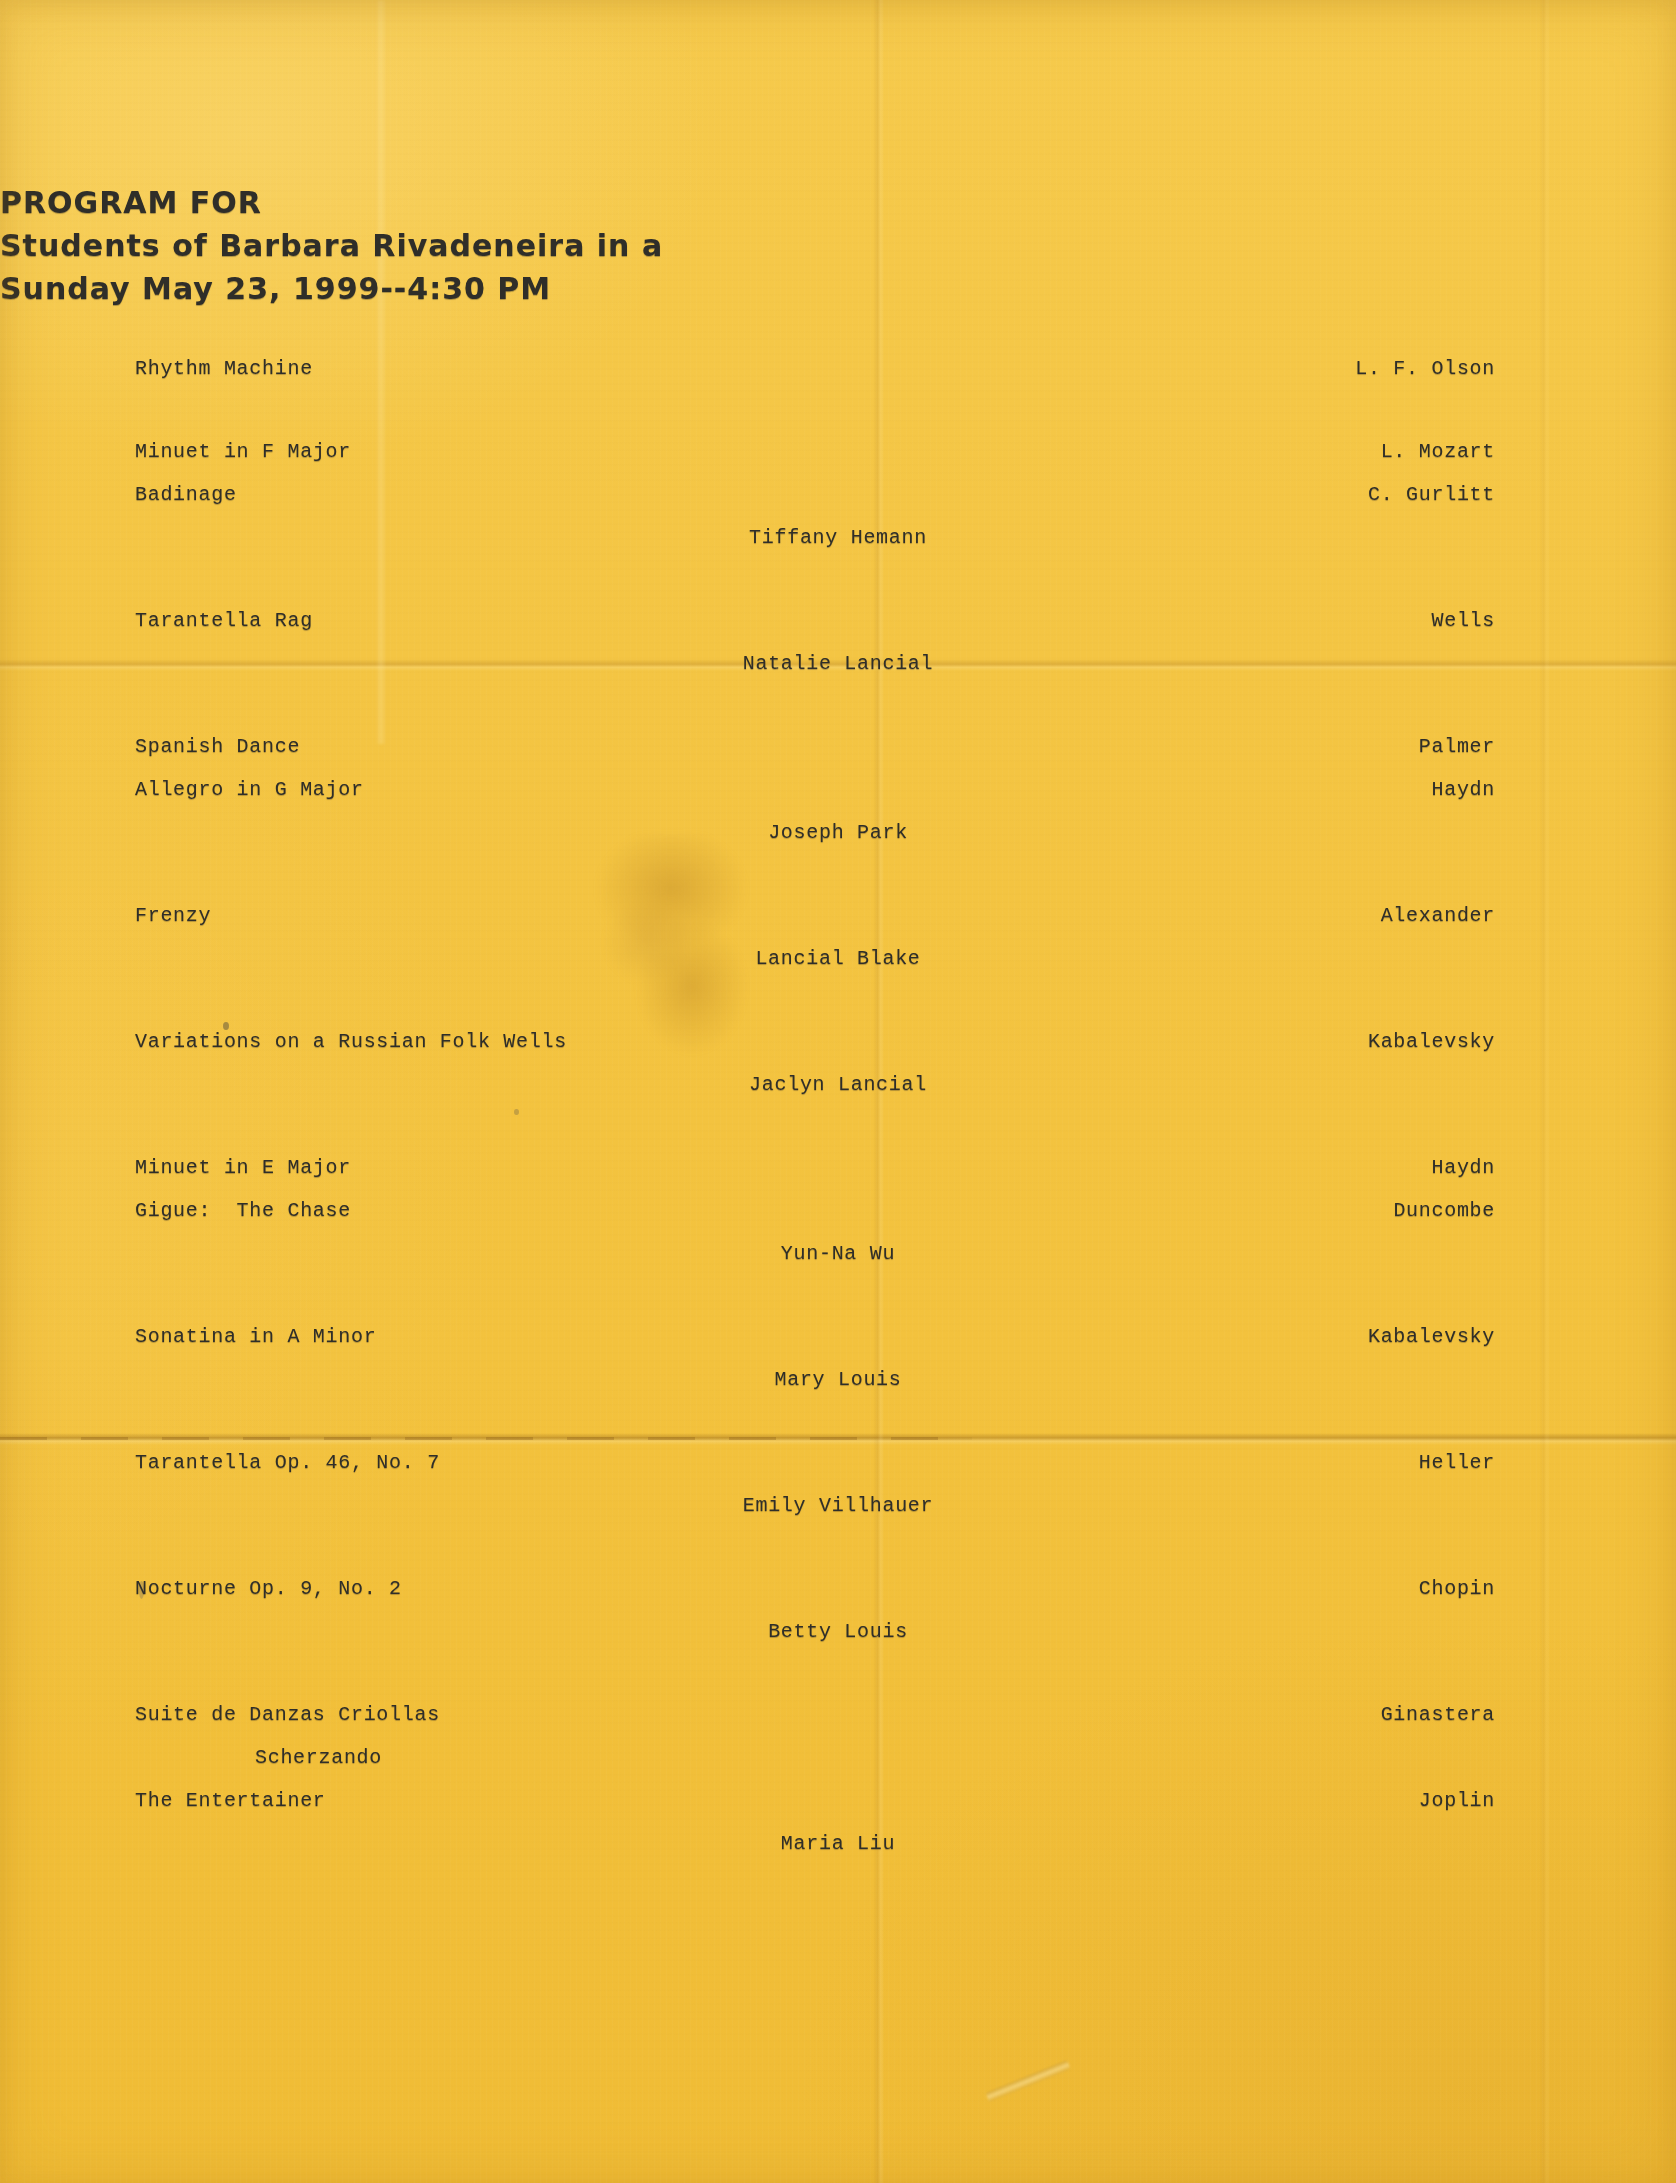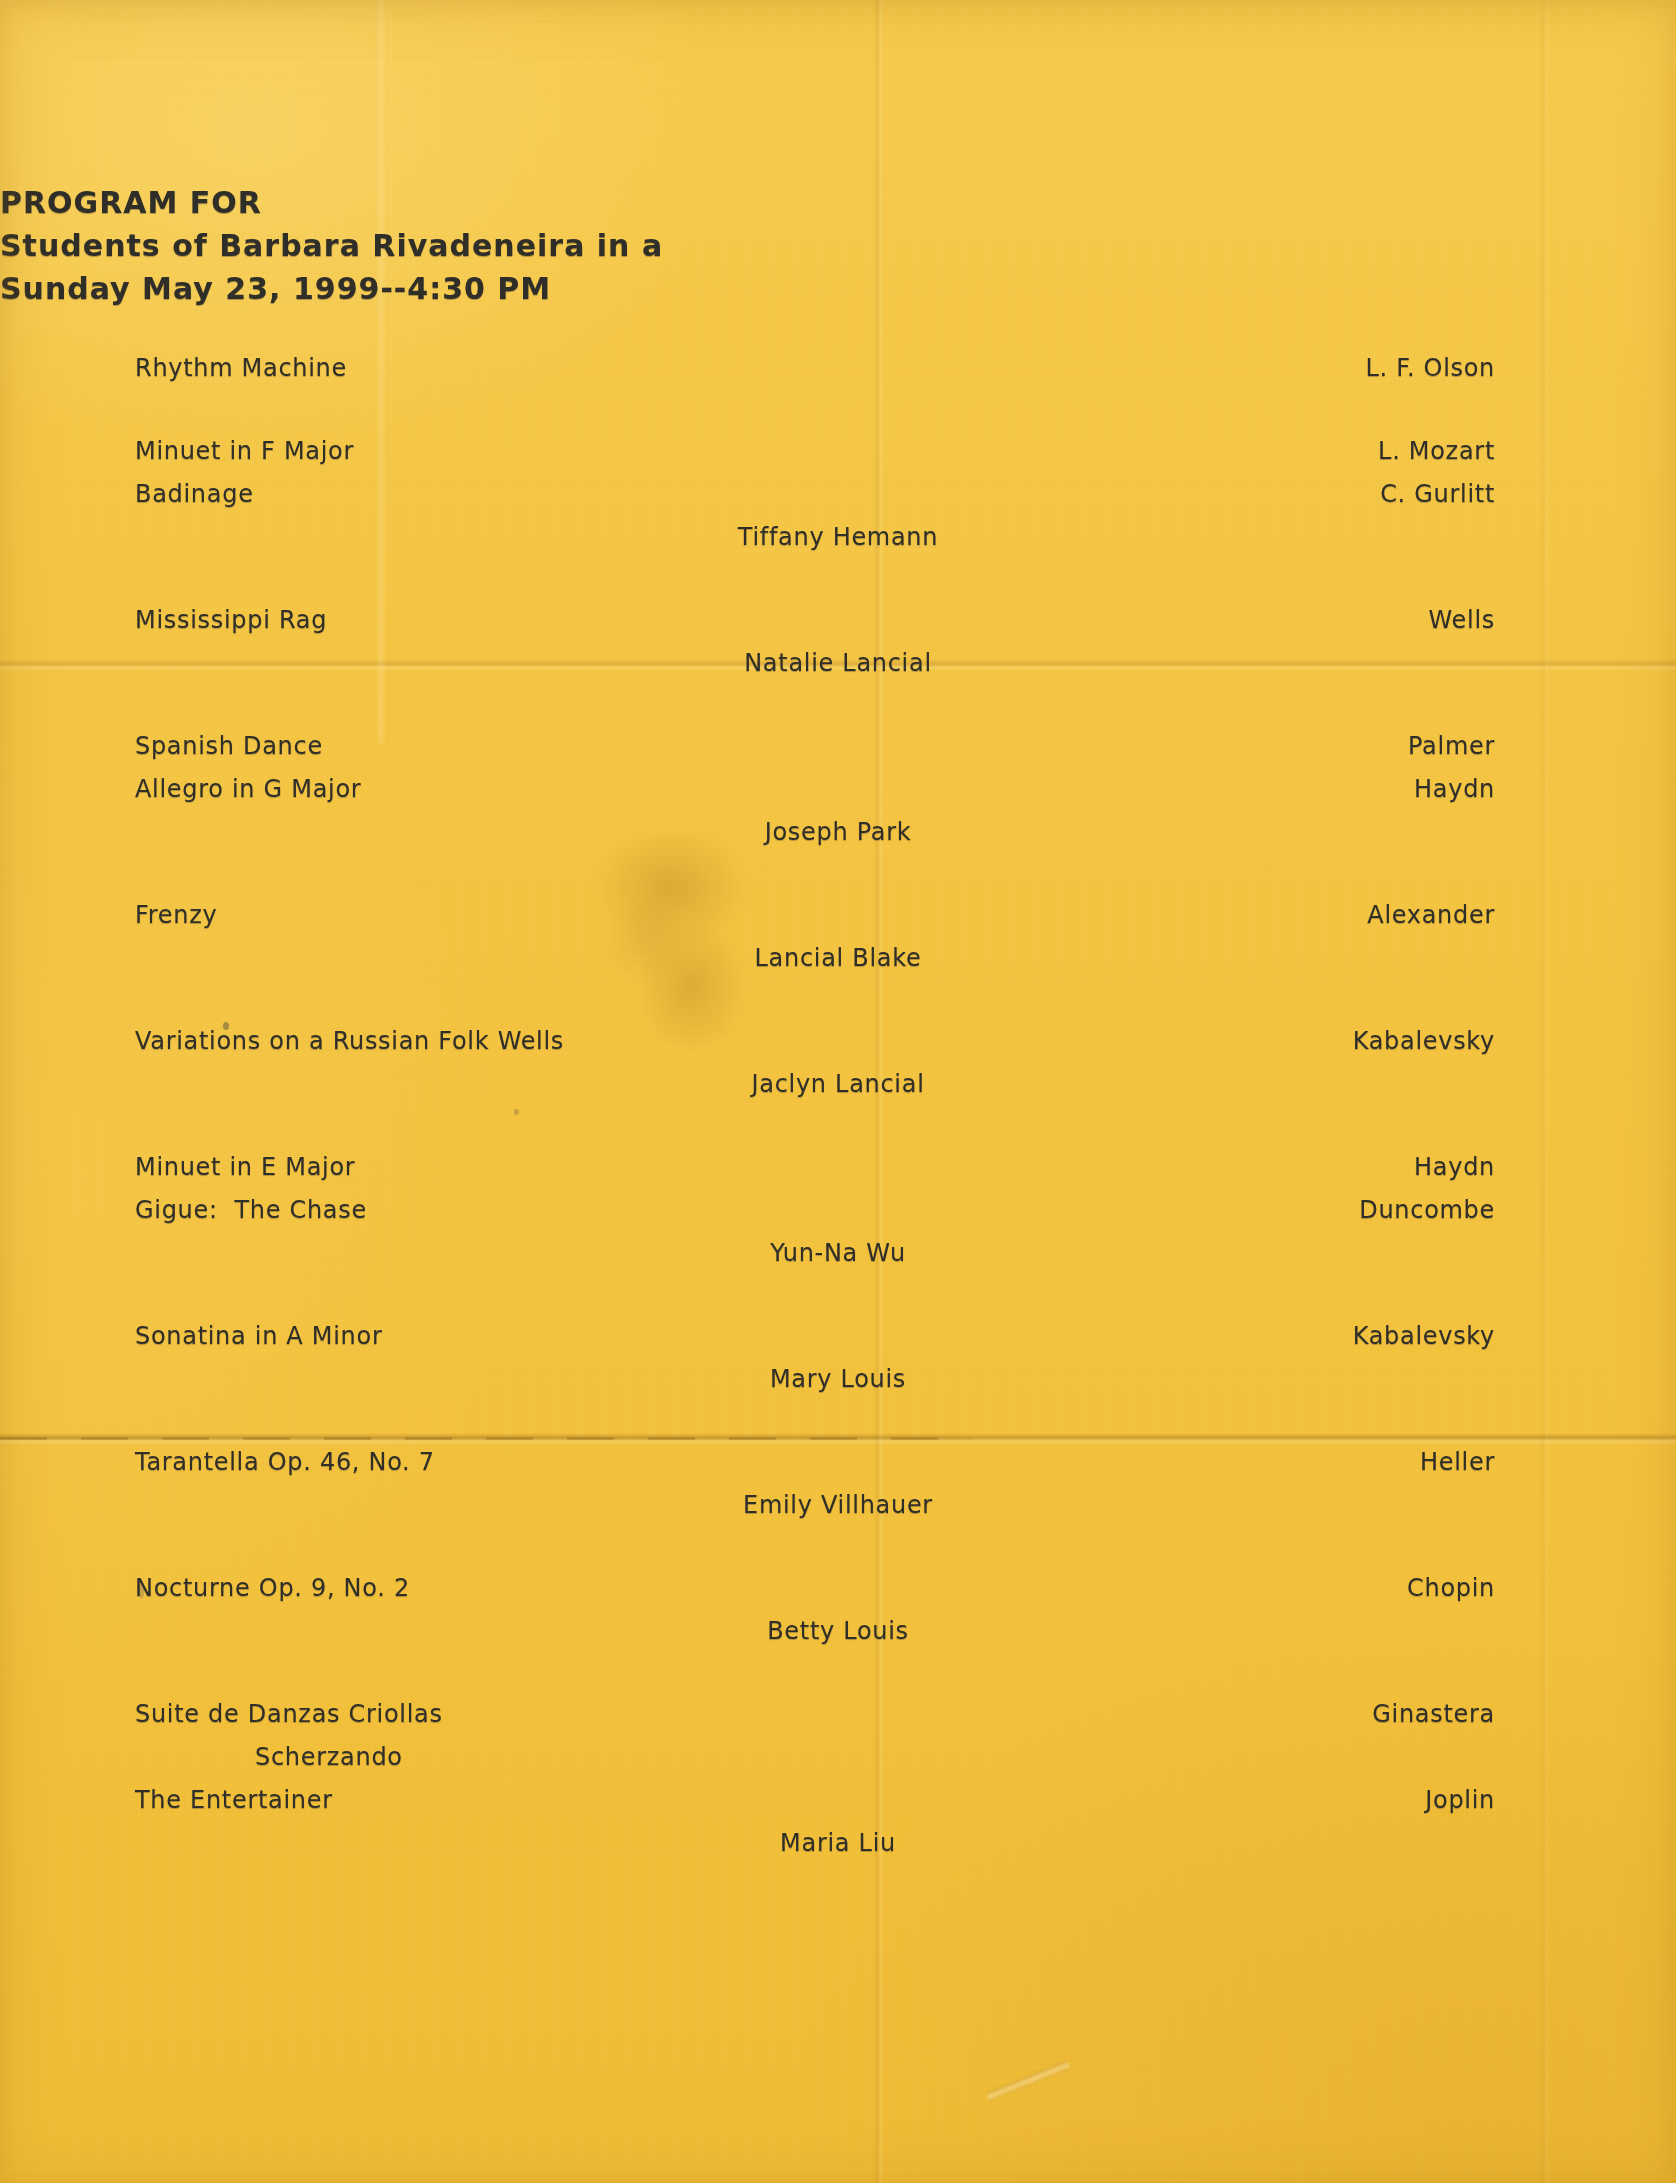--- a/index.html
+++ b/index.html
@@ -73,21 +73,21 @@
 
   
   .content { position: absolute; inset: 0; padding-top: 181px; }
   .title-block {
     text-align: left;
     font-size: 30px; font-weight: bold; line-height: 43px;
     letter-spacing: 1px;
     margin-bottom: 37px;
     text-shadow: 0 0.7px 0.7px rgba(55,48,35,0.38);
   }
-  .entry { margin-bottom: 40px; font-size: 24px; line-height: 43px; }
+  .entry { margin-bottom: 40px; font-size: 20px; line-height: 43px; font-family: Liberation Mono, monospace; }
   .piece-row {
     display: flex; justify-content: space-between; align-items: baseline;
     padding-left: 135px; padding-right: 181px;
     letter-spacing: 0.7px;
     text-shadow: 0 0.7px 0.7px rgba(55,48,35,0.34);
   }
   .piece-title { white-space: pre-wrap; }
   .piece-title.indent { padding-left: 120px; }
   .composer { white-space: pre; padding-left: 27px; }
   .performer-row {
@@ -134,21 +134,21 @@
     </div>
     <div class="piece-row">
       <span class="piece-title">Badinage</span>
       <span class="composer">C. Gurlitt</span>
     </div>
     <div class="performer-row">Tiffany Hemann</div>
   </div>
 
   <div class="entry">
     <div class="piece-row">
-      <span class="piece-title">Mississippi Rag</span>
+      <span class="piece-title">Tarantella Rag</span>
       <span class="composer">Wells</span>
     </div>
     <div class="performer-row">Natalie Lancial</div>
   </div>
 
   <div class="entry">
     <div class="piece-row">
       <span class="piece-title">Spanish Dance</span>
       <span class="composer">Palmer</span>
     </div>

